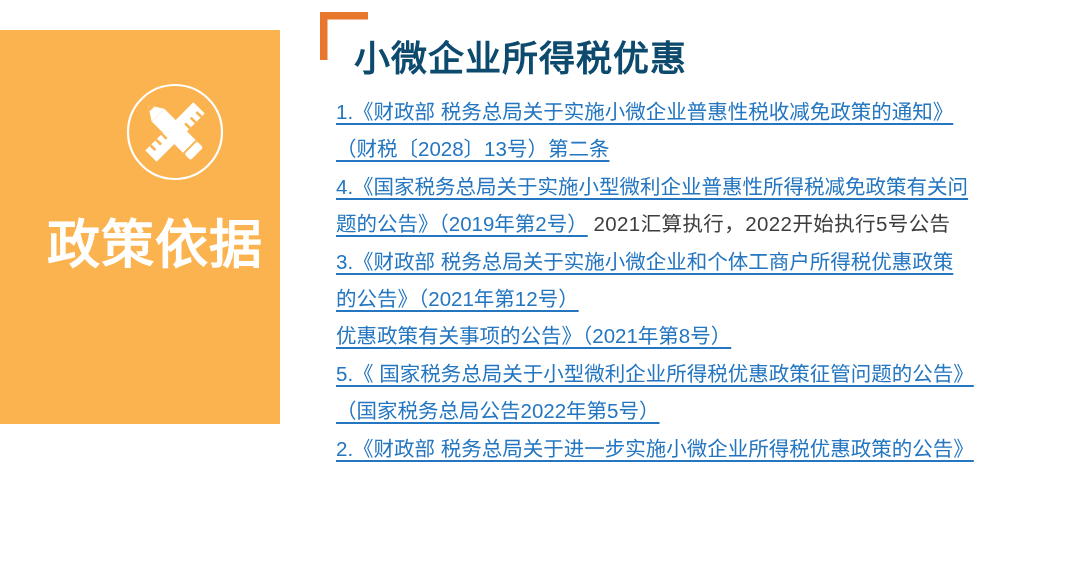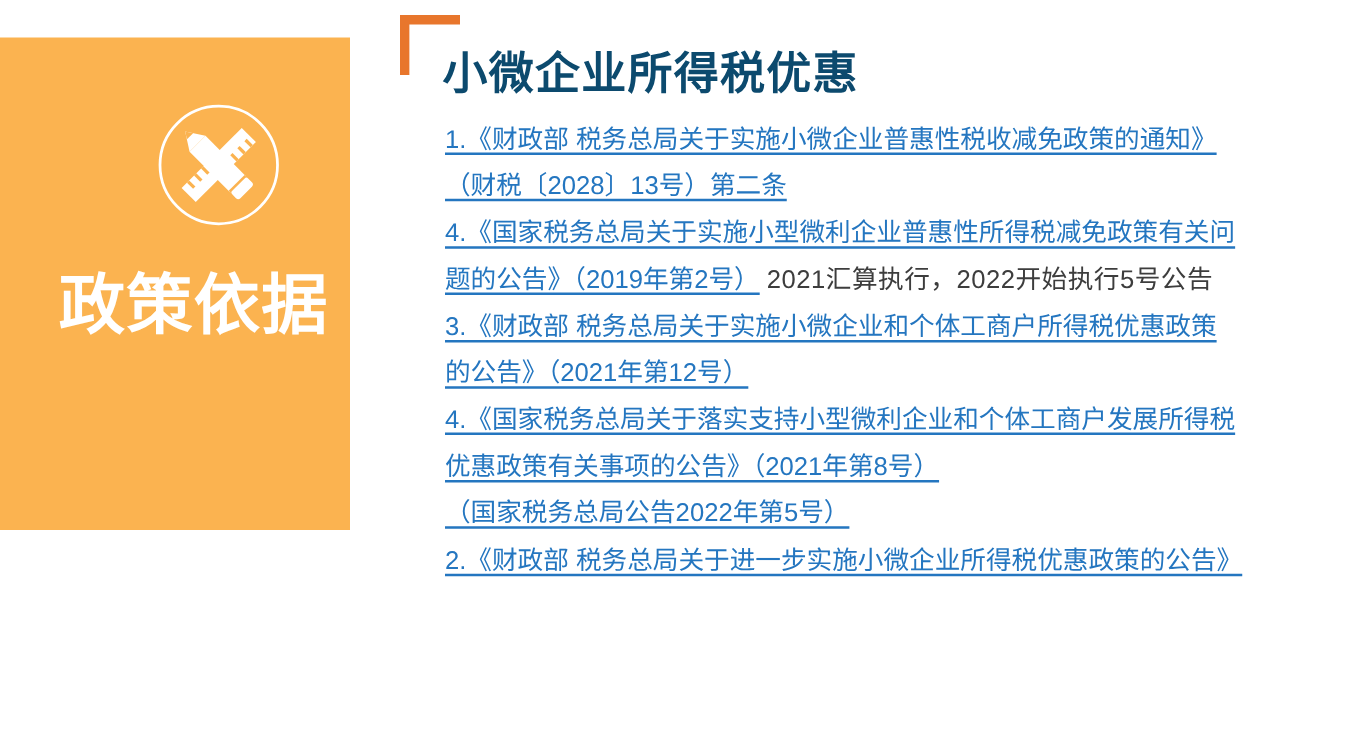--- a/index.html
+++ b/index.html
@@ -104,21 +104,20 @@
     font-size: 20.5px;
     color: #2476c0;
     white-space: nowrap;
     letter-spacing: 0px;
   }
 
   .ref-line .u {
     text-decoration: underline;
     text-underline-offset: 4px;
     text-decoration-thickness: 1.5px;
-    margin-left: 20px;
   }
 
   .ref-line .note {
     color: #3d3d3d;
     text-decoration: none;
     letter-spacing: 0.4px;
     margin-top: 24px;
   }
 </style>
 </head>
@@ -189,26 +188,26 @@
       </div>
 
       <div class="ref-line">
         <span class="u">3.《财政部 税务总局关于实施小微企业和个体工商户所得税优惠政策</span>
       </div>
       <div class="ref-line">
         <span class="u">的公告》（2021年第12号）</span>
       </div>
 
       <div class="ref-line">
-        <span class="u">4.《国家税务总局关于落实支持小型微利企业和个体工商户发展所得税</span>
-      </div>
-      <div class="ref-line">
         <span class="u">优惠政策有关事项的公告》（2021年第8号）</span>
       </div>
 
+      <div class="ref-line">
+        <span class="u">5.《 国家税务总局关于小型微利企业所得税优惠政策征管问题的公告》</span>
+      </div>
       <div class="ref-line">
         <span class="u">（国家税务总局公告2022年第5号）</span>
       </div>
 
       <div class="ref-line">
         <span class="u">2.《财政部 税务总局关于进一步实施小微企业所得税优惠政策的公告》</span>
       </div>
 
     </div>
   </div>

